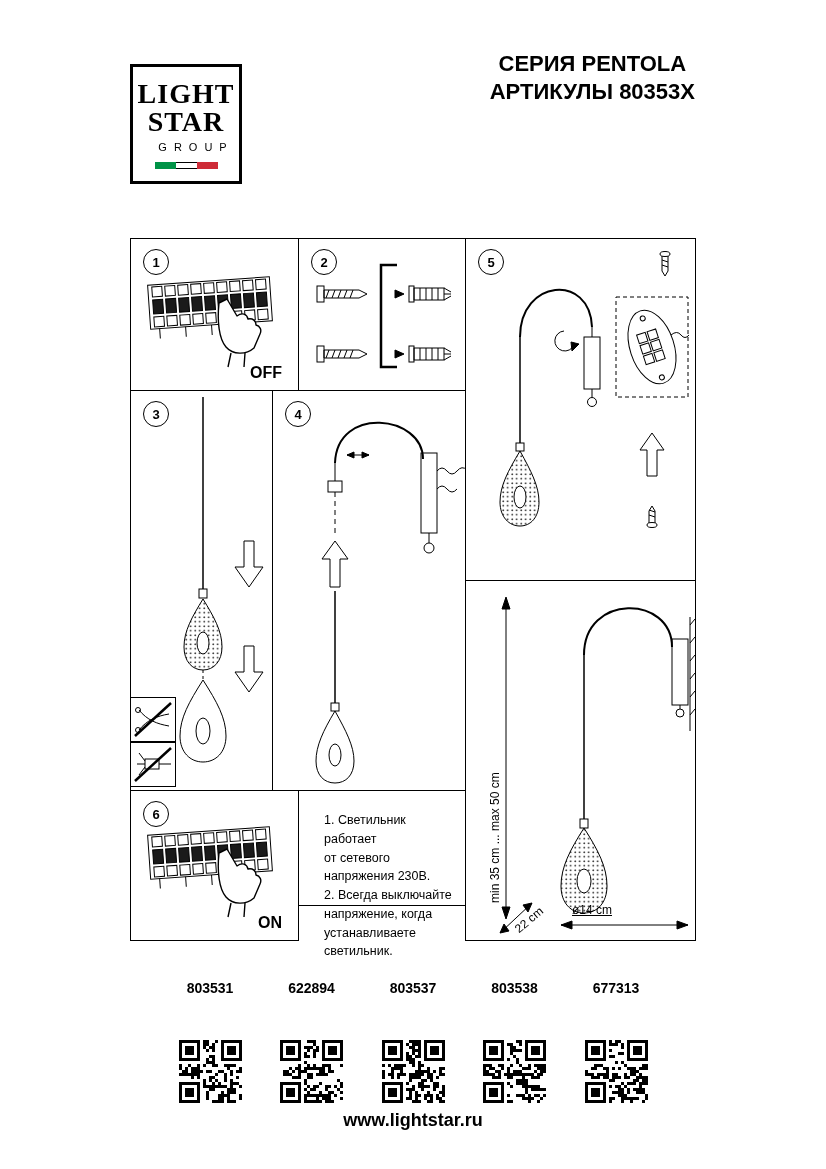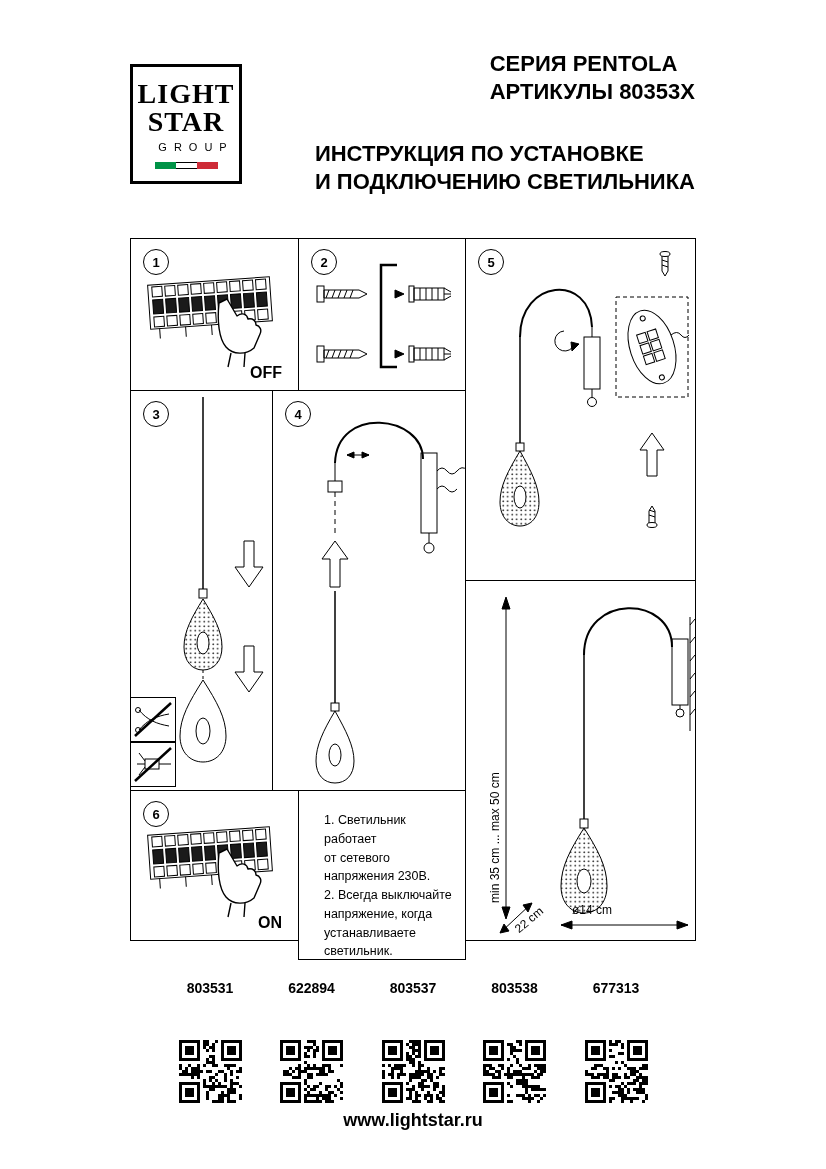--- a/index.html
+++ b/index.html
@@ -7,50 +7,50 @@
 
   
   .logo-box{position:absolute;left:130px;top:64px;width:112px;height:120px;border:3px solid #000000;box-sizing:border-box;
     display:flex;flex-direction:column;align-items:center;justify-content:center;}
   .logo-line{font-family:"Liberation Serif",serif;font-weight:bold;font-size:28px;line-height:28px;letter-spacing:1px;}
   .logo-group{font-family:"Liberation Sans",sans-serif;font-size:11px;letter-spacing:7px;margin-top:5px;margin-left:20px;}
   .flag{display:flex;margin-top:9px;height:7px;}
   .flag span{width:21px;height:7px;display:block;}
   .flag .w{border-top:1px solid #000;border-bottom:1px solid #000;box-sizing:border-box;}
 
-  .hdr{position:absolute;right:131px;text-align:left;font-weight:bold;font-size:22px;line-height:28px;}
+  .hdr{position:absolute;right:131px;text-align:center;font-weight:bold;font-size:22px;line-height:28px;}
   .hdr-series{top:50px;}
   .hdr-instr{top:140px;}
 
   
   .panel{position:absolute;border:1px solid #000;background:#fff;box-sizing:border-box;}
   .p1{left:130px;top:238px;width:169px;height:153px;}
   .p2{left:298px;top:238px;width:168px;height:153px;}
   .p5{left:465px;top:238px;width:231px;height:343px;}
   .p3{left:130px;top:390px;width:143px;height:401px;}
   .p4{left:272px;top:390px;width:194px;height:401px;}
   .pd{left:465px;top:580px;width:231px;height:361px;}
   .p6{left:130px;top:790px;width:169px;height:151px;}
-  .pt{left:298px;top:790px;width:168px;height:170px;}
+  .pt{left:298px;top:790px;width:168px;height:116px;}
 
   .num{position:absolute;left:12px;top:10px;width:24px;height:24px;border:1.5px solid #000;border-radius:50%;
     display:flex;align-items:center;justify-content:center;font-size:13px;font-weight:bold;background:#fff;z-index:2;}
   .switch-label{position:absolute;right:16px;bottom:8px;font-weight:bold;font-size:16px;text-align:center;}
   .illus{position:absolute;left:0;top:0;}
 
   .iconbox{position:absolute;left:-1px;width:46px;height:45px;border:1px solid #000;background:#fff;box-sizing:border-box;}
   .ib1{top:306px;} .ib2{top:351px;}
 
   .notes{padding:20px 8px 0 25px;font-size:12.5px;line-height:1.5;white-space:pre-line;}
 
   
   .dim{position:absolute;font-size:12px;white-space:nowrap;}
   .dim-h{left:22px;top:322px;transform:rotate(-90deg);transform-origin:0 0;}
   .dim-d{left:46px;top:344px;transform:rotate(-40deg);transform-origin:0 0;}
-  .dim-dia{left:106px;top:322px;}
+  .dim-dia{left:106px;top:322px;text-decoration:underline;}
 
   
   .qr-row{position:absolute;left:174px;top:980px;width:478px;display:flex;justify-content:space-between;}
   .qr-col{width:72px;display:flex;flex-direction:column;align-items:center;gap:37px;}
   .qr-label{font-weight:bold;font-size:14px;margin-bottom:7px;}
   .qr-box{width:63px;height:63px;}
 
   .footer{position:absolute;top:1110px;left:0;width:826px;text-align:center;font-weight:bold;font-size:18px;}
 </style>
 </head>
@@ -65,24 +65,20 @@
     <div class="flag">
       <span style="background:#009246"></span>
         <span class="w" style="background:#fff"></span>
         <span style="background:#ce2b37"></span>
     </div>
   </div>
 
   <div class="hdr hdr-series">
     <div>СЕРИЯ PENTOLA</div>
     <div>АРТИКУЛЫ 80353X</div>
-  </div>
-  <div class="hdr hdr-instr">
-    <div>ИНСТРУКЦИЯ ПО УСТАНОВКЕ</div>
-    <div>И ПОДКЛЮЧЕНИЮ СВЕТИЛЬНИКА</div>
   </div>
 
   <div class="panel p1">
     <div class="num">1</div>
     <svg class="illus" style="left:2px;top:26px" width="165" height="124" viewBox="0 0 165 124">
       <g fill="none" stroke="#000" transform="rotate(-4 77 38)">
         <rect x="16" y="16" width="122" height="44"></rect>
         <g>
           <rect x="20" y="18" width="10" height="10"></rect>
             <rect x="33" y="18" width="10" height="10"></rect>

